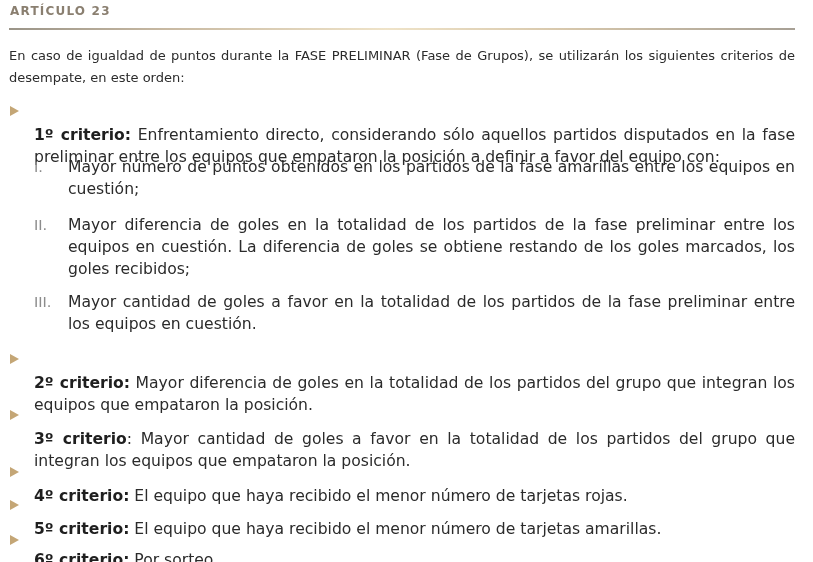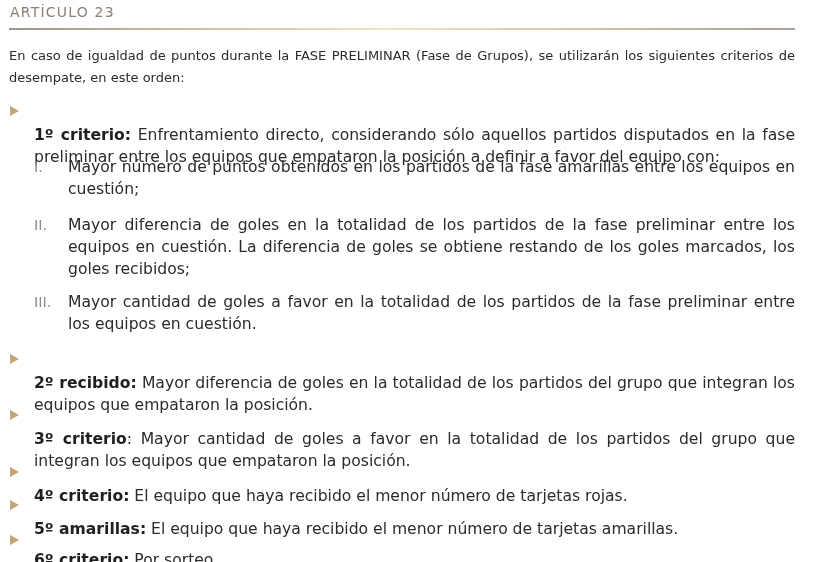--- a/index.html
+++ b/index.html
@@ -3,21 +3,21 @@
 <meta charset="utf-8">
 <style>
   html, body { margin: 0; padding: 0; background: #ffffff; }
   body {
     width: 813px; height: 562px; overflow: hidden; position: relative;
     font-family: "DejaVu Sans", "Liberation Sans", sans-serif;
     color: #2b2b2b;
   }
   .header {
     position: absolute; left: 10px; top: 4px;
-    font-size: 14px; font-weight: normal; letter-spacing: 1.2px;
+    font-size: 12px; font-weight: bold; letter-spacing: 1.2px;
     color: #8a7f70;
     text-align: center;
   }
   .rule {
     position: absolute; left: 9px; top: 28px; width: 786px; height: 2px;
     background: linear-gradient(to right, #9a9488 0%, #c8b9a2 20%, #efe3c8 48%, #d8c8ac 70%, #a7a095 100%);
   }
   .para {
     position: absolute; left: 9px; width: 786px;
     font-size: 13px; line-height: 22px; text-align: justify;
@@ -62,25 +62,25 @@
 <div class="sub" style="top:214px">
   <span class="num">II.</span>
   <span class="txt">Mayor diferencia de goles en la totalidad de los partidos de la fase preliminar entre los equipos en cuestión. La diferencia de goles se obtiene restando de los goles marcados, los goles recibidos;</span>
 </div>
 <div class="sub" style="top:291px">
   <span class="num">III.</span>
   <span class="txt">Mayor cantidad de goles a favor en la totalidad de los partidos de la fase preliminar entre los equipos en cuestión.</span>
 </div>
 
 <div class="bullet" style="top:354px"></div>
-<div class="crit" style="top:348px"><b>2º recibido:</b><span> Mayor diferencia de goles en la totalidad de los partidos del grupo que integran los equipos que empataron la posición.</span></div>
+<div class="crit" style="top:348px"><b>2º criterio:</b><span> Mayor diferencia de goles en la totalidad de los partidos del grupo que integran los equipos que empataron la posición.</span></div>
 
 <div class="bullet" style="top:410px"></div>
 <div class="crit" style="top:404px"><b>3º criterio</b><span>: Mayor cantidad de goles a favor en la totalidad de los partidos del grupo que integran los equipos que empataron la posición.</span></div>
 
 <div class="bullet" style="top:467px"></div>
 <div class="crit" style="top:461px"><b>4º criterio:</b><span> El equipo que haya recibido el menor número de tarjetas rojas.</span></div>
 
 <div class="bullet" style="top:500px"></div>
-<div class="crit" style="top:494px"><b>5º amarillas:</b><span> El equipo que haya recibido el menor número de tarjetas amarillas.</span></div>
+<div class="crit" style="top:494px"><b>5º criterio:</b><span> El equipo que haya recibido el menor número de tarjetas amarillas.</span></div>
 
 <div class="bullet" style="top:535px"></div>
 <div class="crit" style="top:525px"><b>6º criterio:</b><span> Por sorteo.</span></div>
 
 </body></html>

